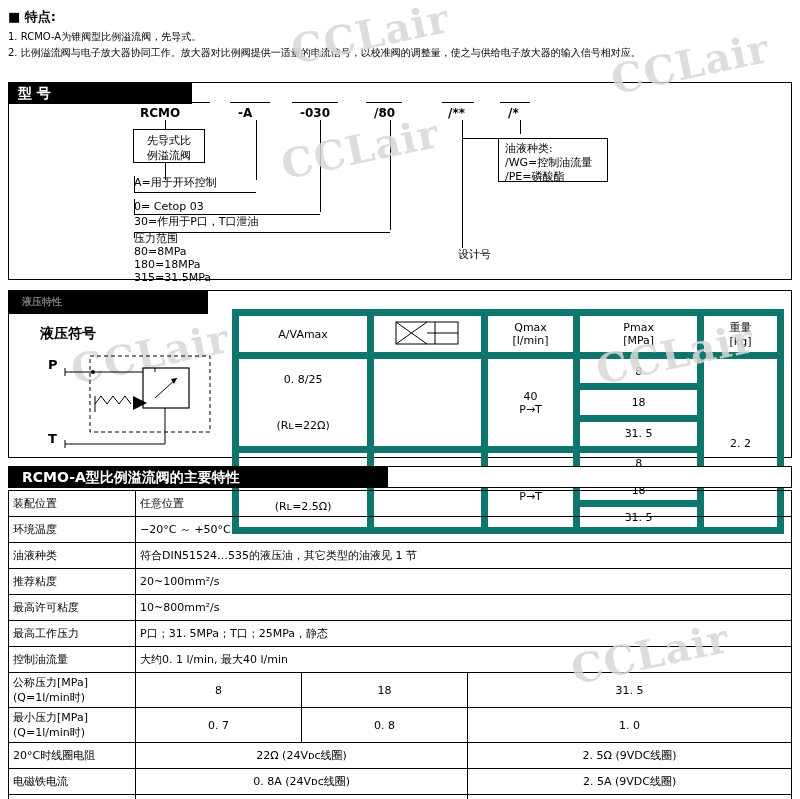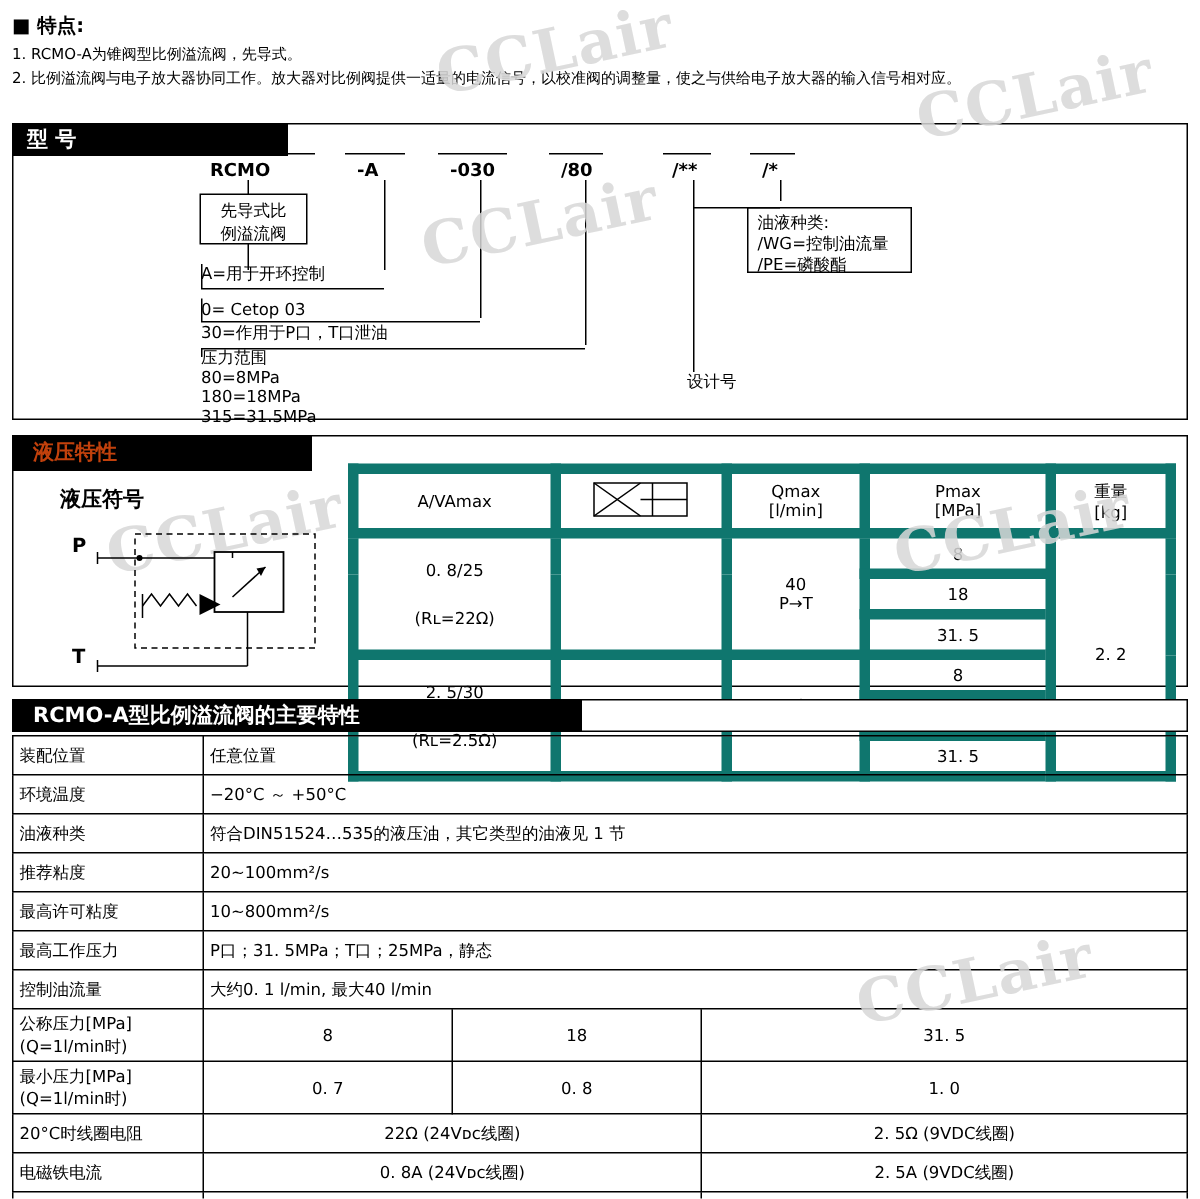--- a/index.html
+++ b/index.html
@@ -137,21 +137,21 @@
   <div class="box" style="left:498px;top:138px;width:110px;height:44px;"></div>
   <div class="lbl" style="left:505px;top:142px;line-height:14px;">油液种类:
 /WG=控制油流量
 /PE=磷酸酯</div>
 
   <div class="lbl" style="left:458px;top:248px;">设计号</div>
   <div class="ln vl" style="left:462px;top:138px;height:110px;"></div>
 
   <div class="box" style="left:8px;top:290px;width:784px;height:168px;"></div>
   <div style="position:absolute;left:8px;top:290px;width:200px;height:24px;background:#000;"></div>
-  <div style="position:absolute;left:22px;top:290px;height:24px;line-height:24px;color:#c2410c;font-weight:bold;font-size:14px;z-index:7;">液压特性</div>
+  <div style="position:absolute;left:22px;top:290px;height:24px;line-height:24px;color:#737373;font-weight:bold;font-size:10px;z-index:7;">液压特性</div>
 
   <div class="lbl b" style="left:40px;top:326px;font-size:14px;">液压符号</div>
 
   <svg width="210" height="110" style="position:absolute;left:55px;top:348px;z-index:6;">
 
     <rect x="35" y="8" width="120" height="76" fill="none" stroke="#000" stroke-width="1" stroke-dasharray="4,3"></rect>
 
     <rect x="88" y="20" width="46" height="40" fill="none" stroke="#000" stroke-width="1.2"></rect>
 
     <line x1="10" y1="24" x2="88" y2="24" stroke="#000" stroke-width="1"></line>
@@ -192,21 +192,21 @@
       <td style="width:92px;white-space:pre-line;">Qmax
 [l/min]</td>
       <td style="width:132px;white-space:pre-line;text-align:center;">Pmax
 [MPa]</td>
       <td style="width:80px;white-space:pre-line;">重量
 [kg]</td>
     </tr>
     <tr>
       <td rowspan="3" style="height:19px;white-space:pre-line;">
         <div>0. 8/25</div>
-        <div style="margin-top:6px;">(Rʟ=22Ω)</div>
+        <div style="margin-top:20px;">(Rʟ=22Ω)</div>
       </td>
       <td rowspan="3"></td>
       <td rowspan="3" style="white-space:pre-line;">40
 P→T</td>
       <td style="height:18px;">8</td>
       <td rowspan="6">2. 2</td>
     </tr>
     <tr>
       <td style="height:18px;">18</td>
     </tr>

